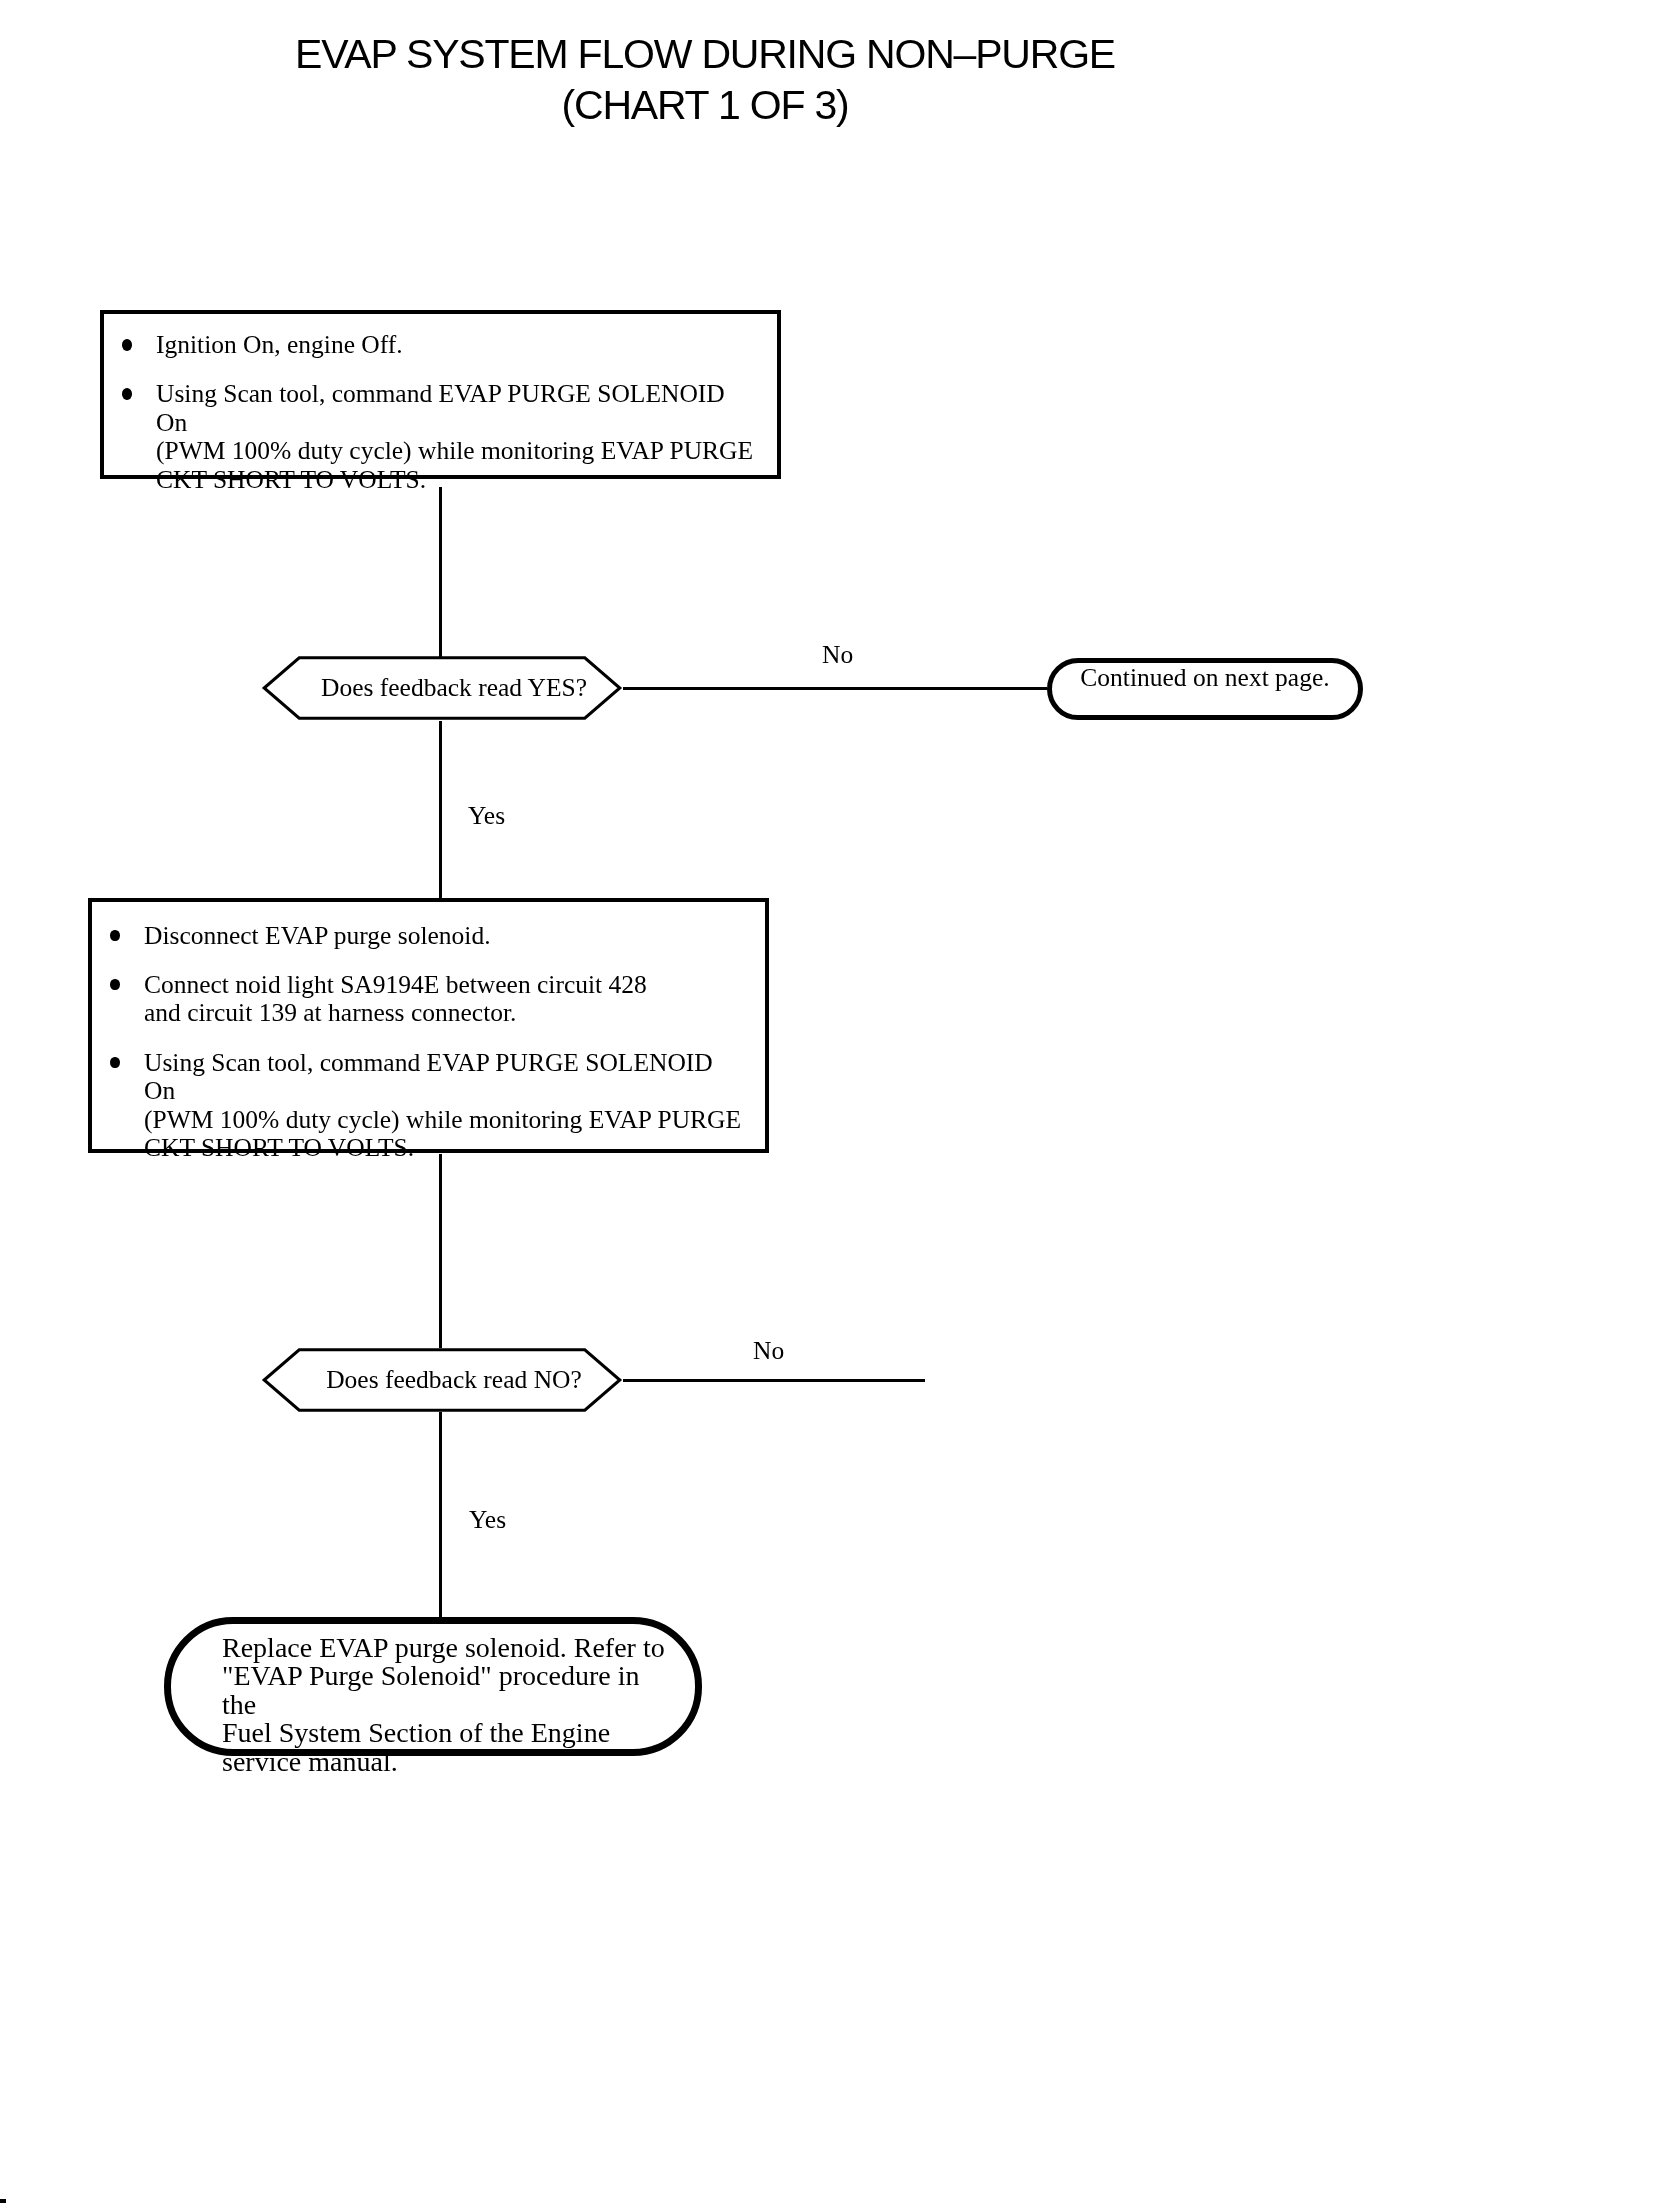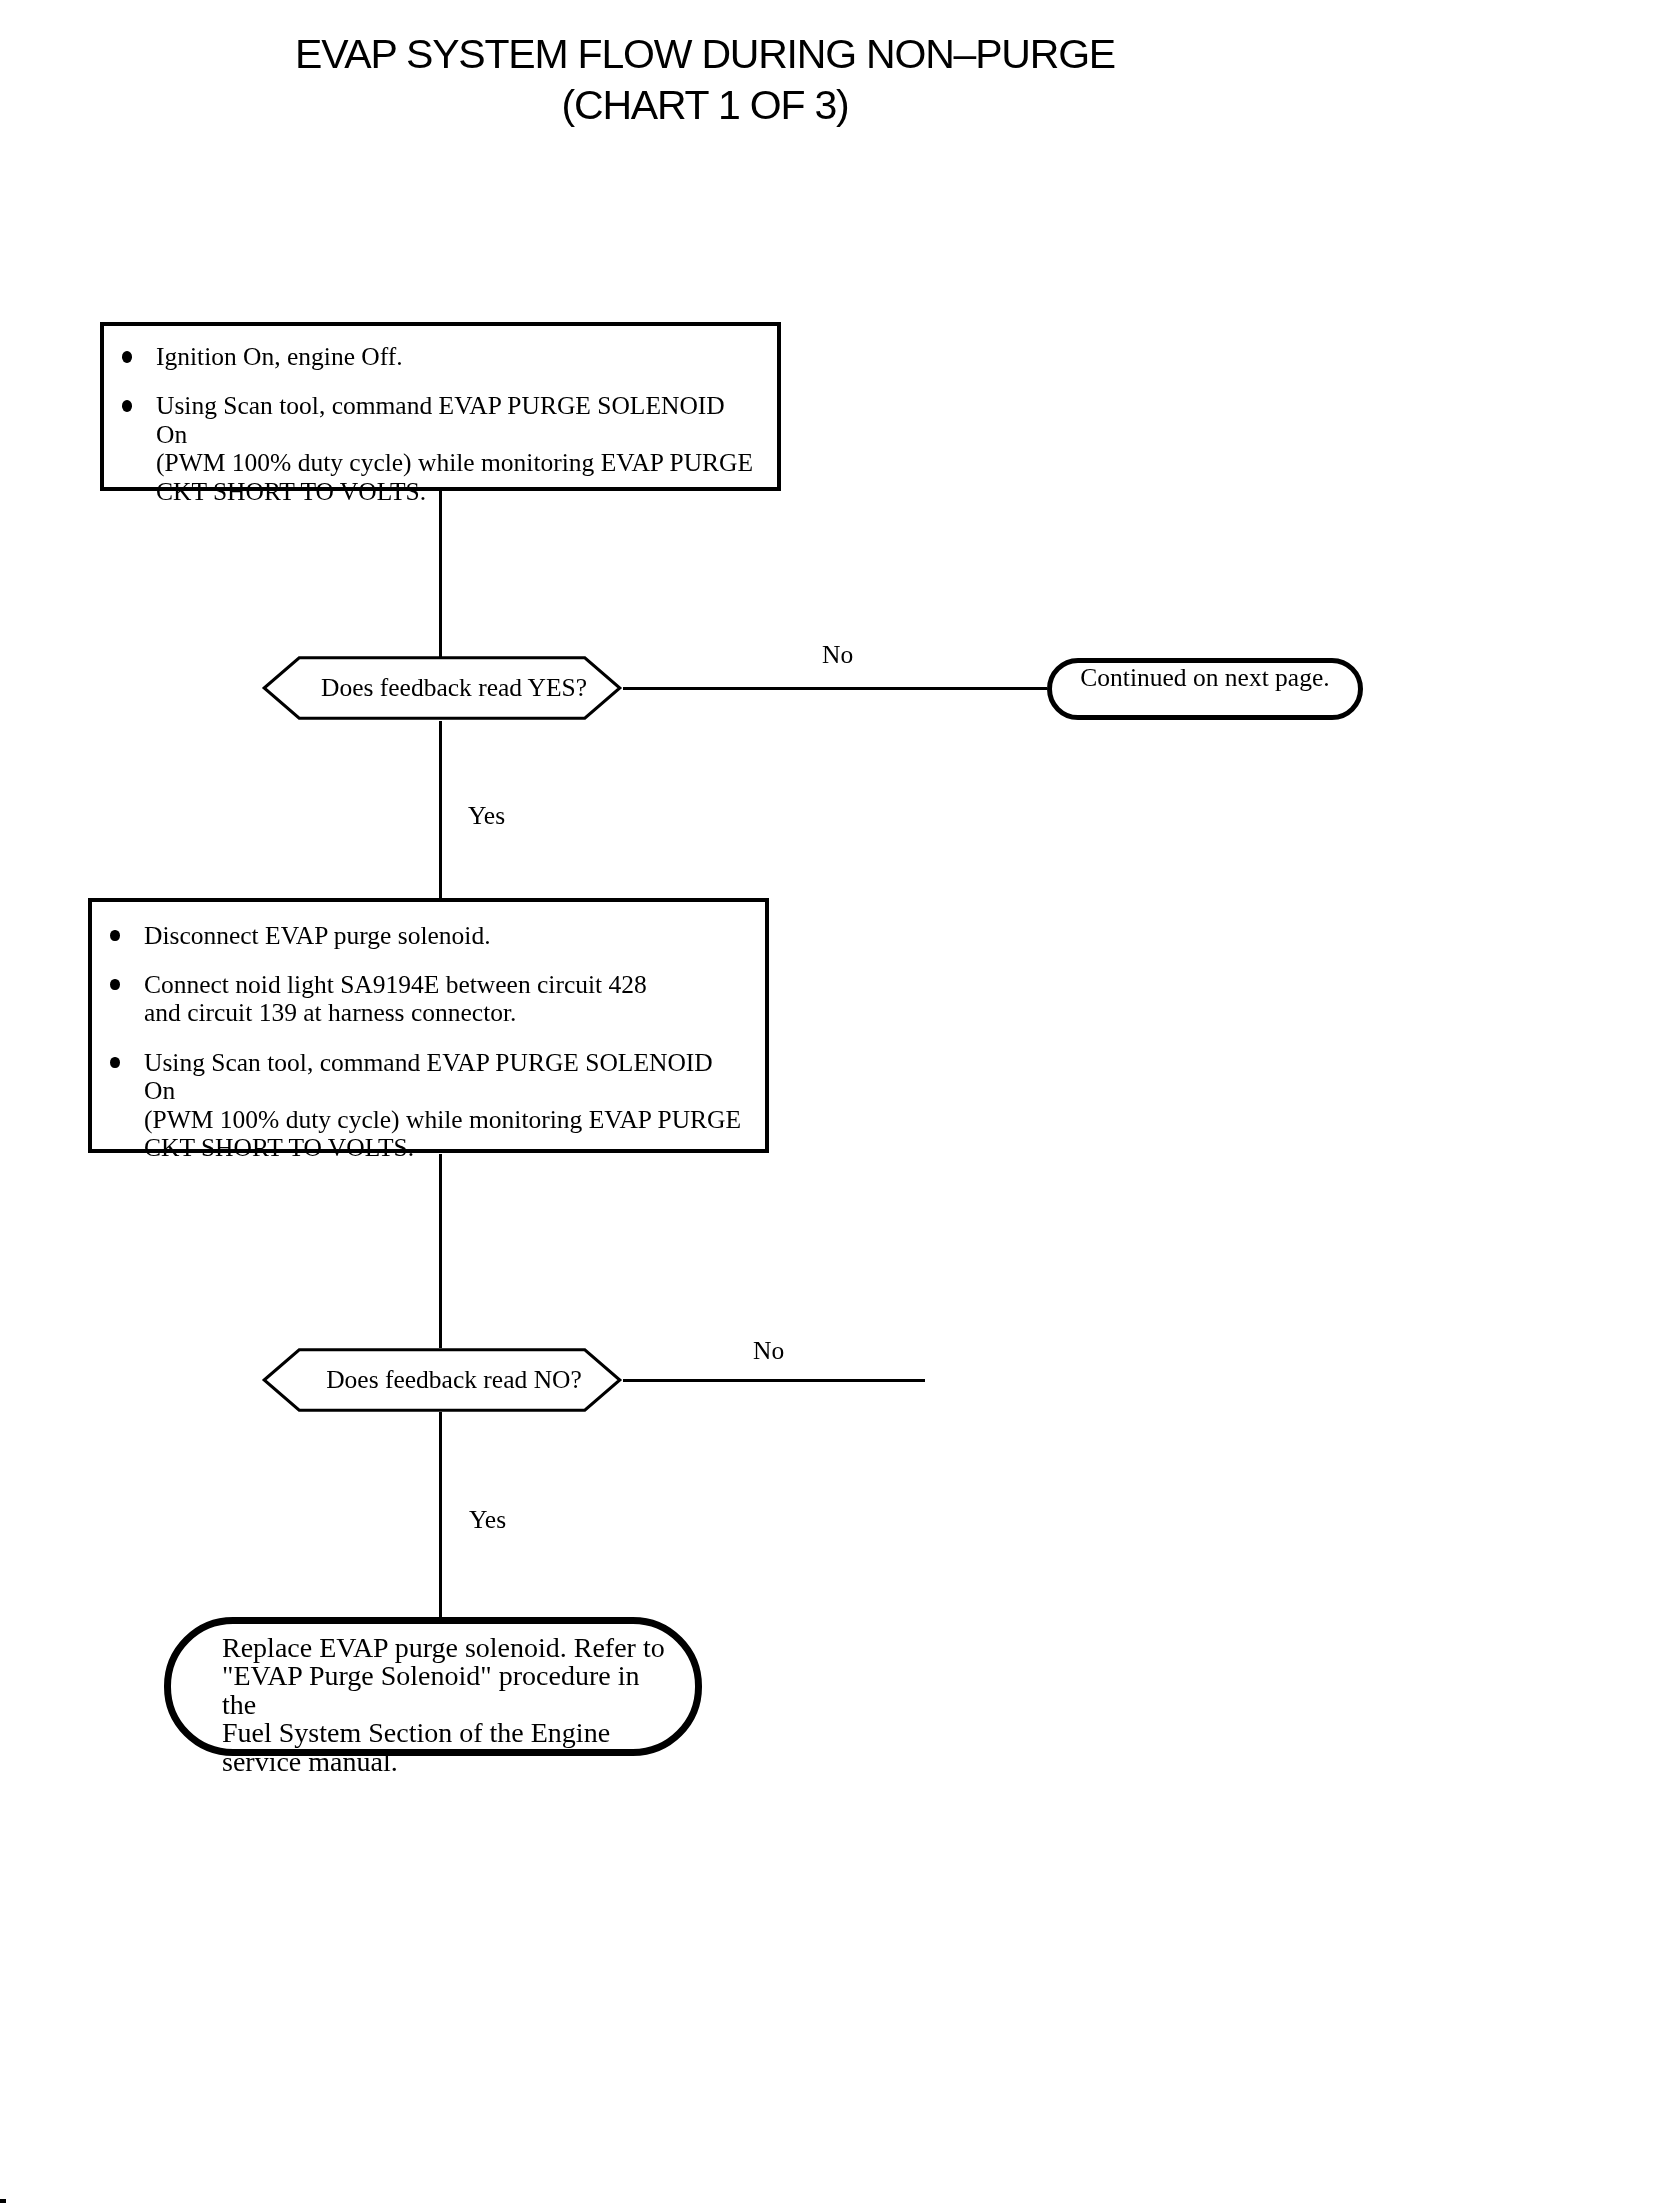--- a/index.html
+++ b/index.html
@@ -75,21 +75,21 @@
 </head>
 <body>
 
 <div class="page">
 
   <div class="abs title">
     <div>EVAP SYSTEM FLOW DURING NON–PURGE</div>
     <div>(CHART 1 OF 3)</div>
   </div>
 
-  <div class="abs process" style="left:100px; top:322px; width:681px; height:169px;">
+  <div class="abs process" style="left:100px; top:310px; width:681px; height:169px;">
     <div class="bullet-row">
       <span class="dot"></span>
       <div class="btxt">Ignition On, engine Off.</div>
     </div>
     <div class="bullet-row">
       <span class="dot"></span>
       <div class="btxt">Using Scan tool, command EVAP PURGE SOLENOID On
 (PWM 100% duty cycle) while monitoring EVAP PURGE
 CKT SHORT TO VOLTS.</div>
     </div>

